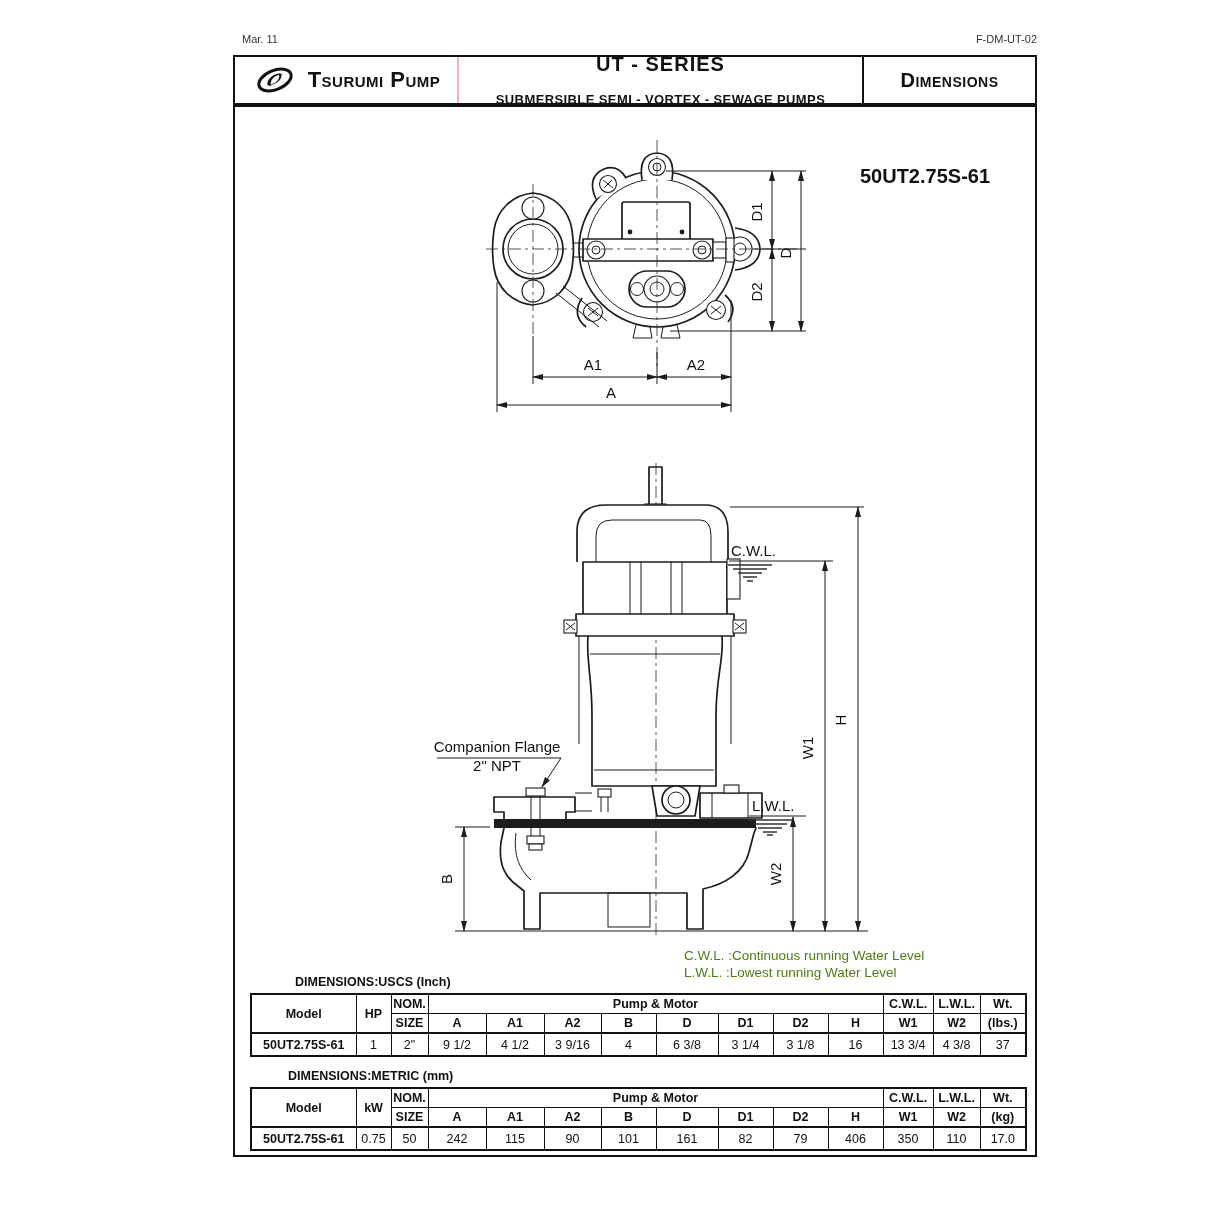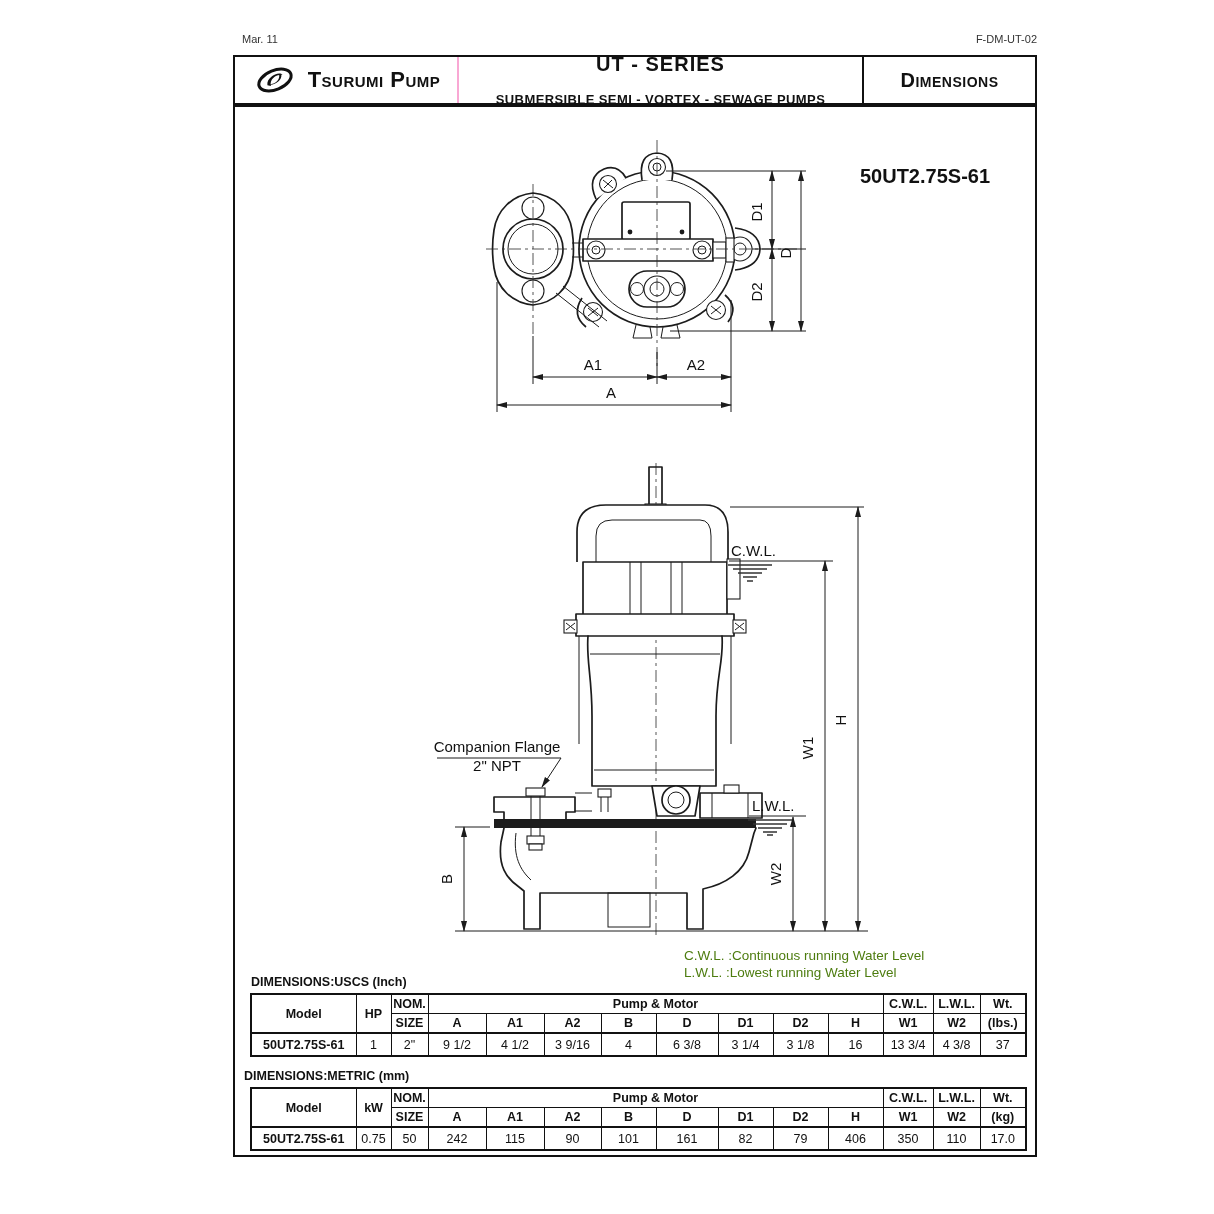--- a/index.html
+++ b/index.html
@@ -36,21 +36,21 @@
   .lnt{stroke:#1c1c1c;stroke-width:1;fill:none;}
   .lntw{stroke:#1c1c1c;stroke-width:1.1;fill:#fff;}
   .dim{stroke:#1c1c1c;stroke-width:1;fill:none;}
   .cl{stroke:#2a2a2a;stroke-width:.8;fill:none;stroke-dasharray:12 4 3 4;}
   .wl{stroke:#333;stroke-width:1.6;fill:none;}
   .dtx{font-size:15px;fill:#111;}
   .mtx{font-size:20px;font-weight:bold;fill:#111;}
 
   .legend{position:absolute;left:684px;top:947px;font-size:13.5px;line-height:17px;color:#4d7c0f;}
 
-  .tbl-caption{position:absolute;font-size:12.5px;font-weight:bold;color:#111;}
+  .tbl-caption{position:absolute;font-size:12.5px;font-weight:bold;color:#111;margin-left:44px;}
   .cap-uscs{left:251px;top:975px;}
   .cap-metric{left:244px;top:1069px;}
   .spec-table{
     position:absolute;left:250px;border-collapse:collapse;table-layout:fixed;
     width:777px;font-size:12.5px;color:#111;background:#fff;
   }
   .t-uscs{top:993px;}
   .t-metric{top:1087px;}
   .spec-table td{border:1px solid #111;text-align:center;padding:0 1px;height:18px;line-height:16px;
     overflow:hidden;white-space:nowrap;}

